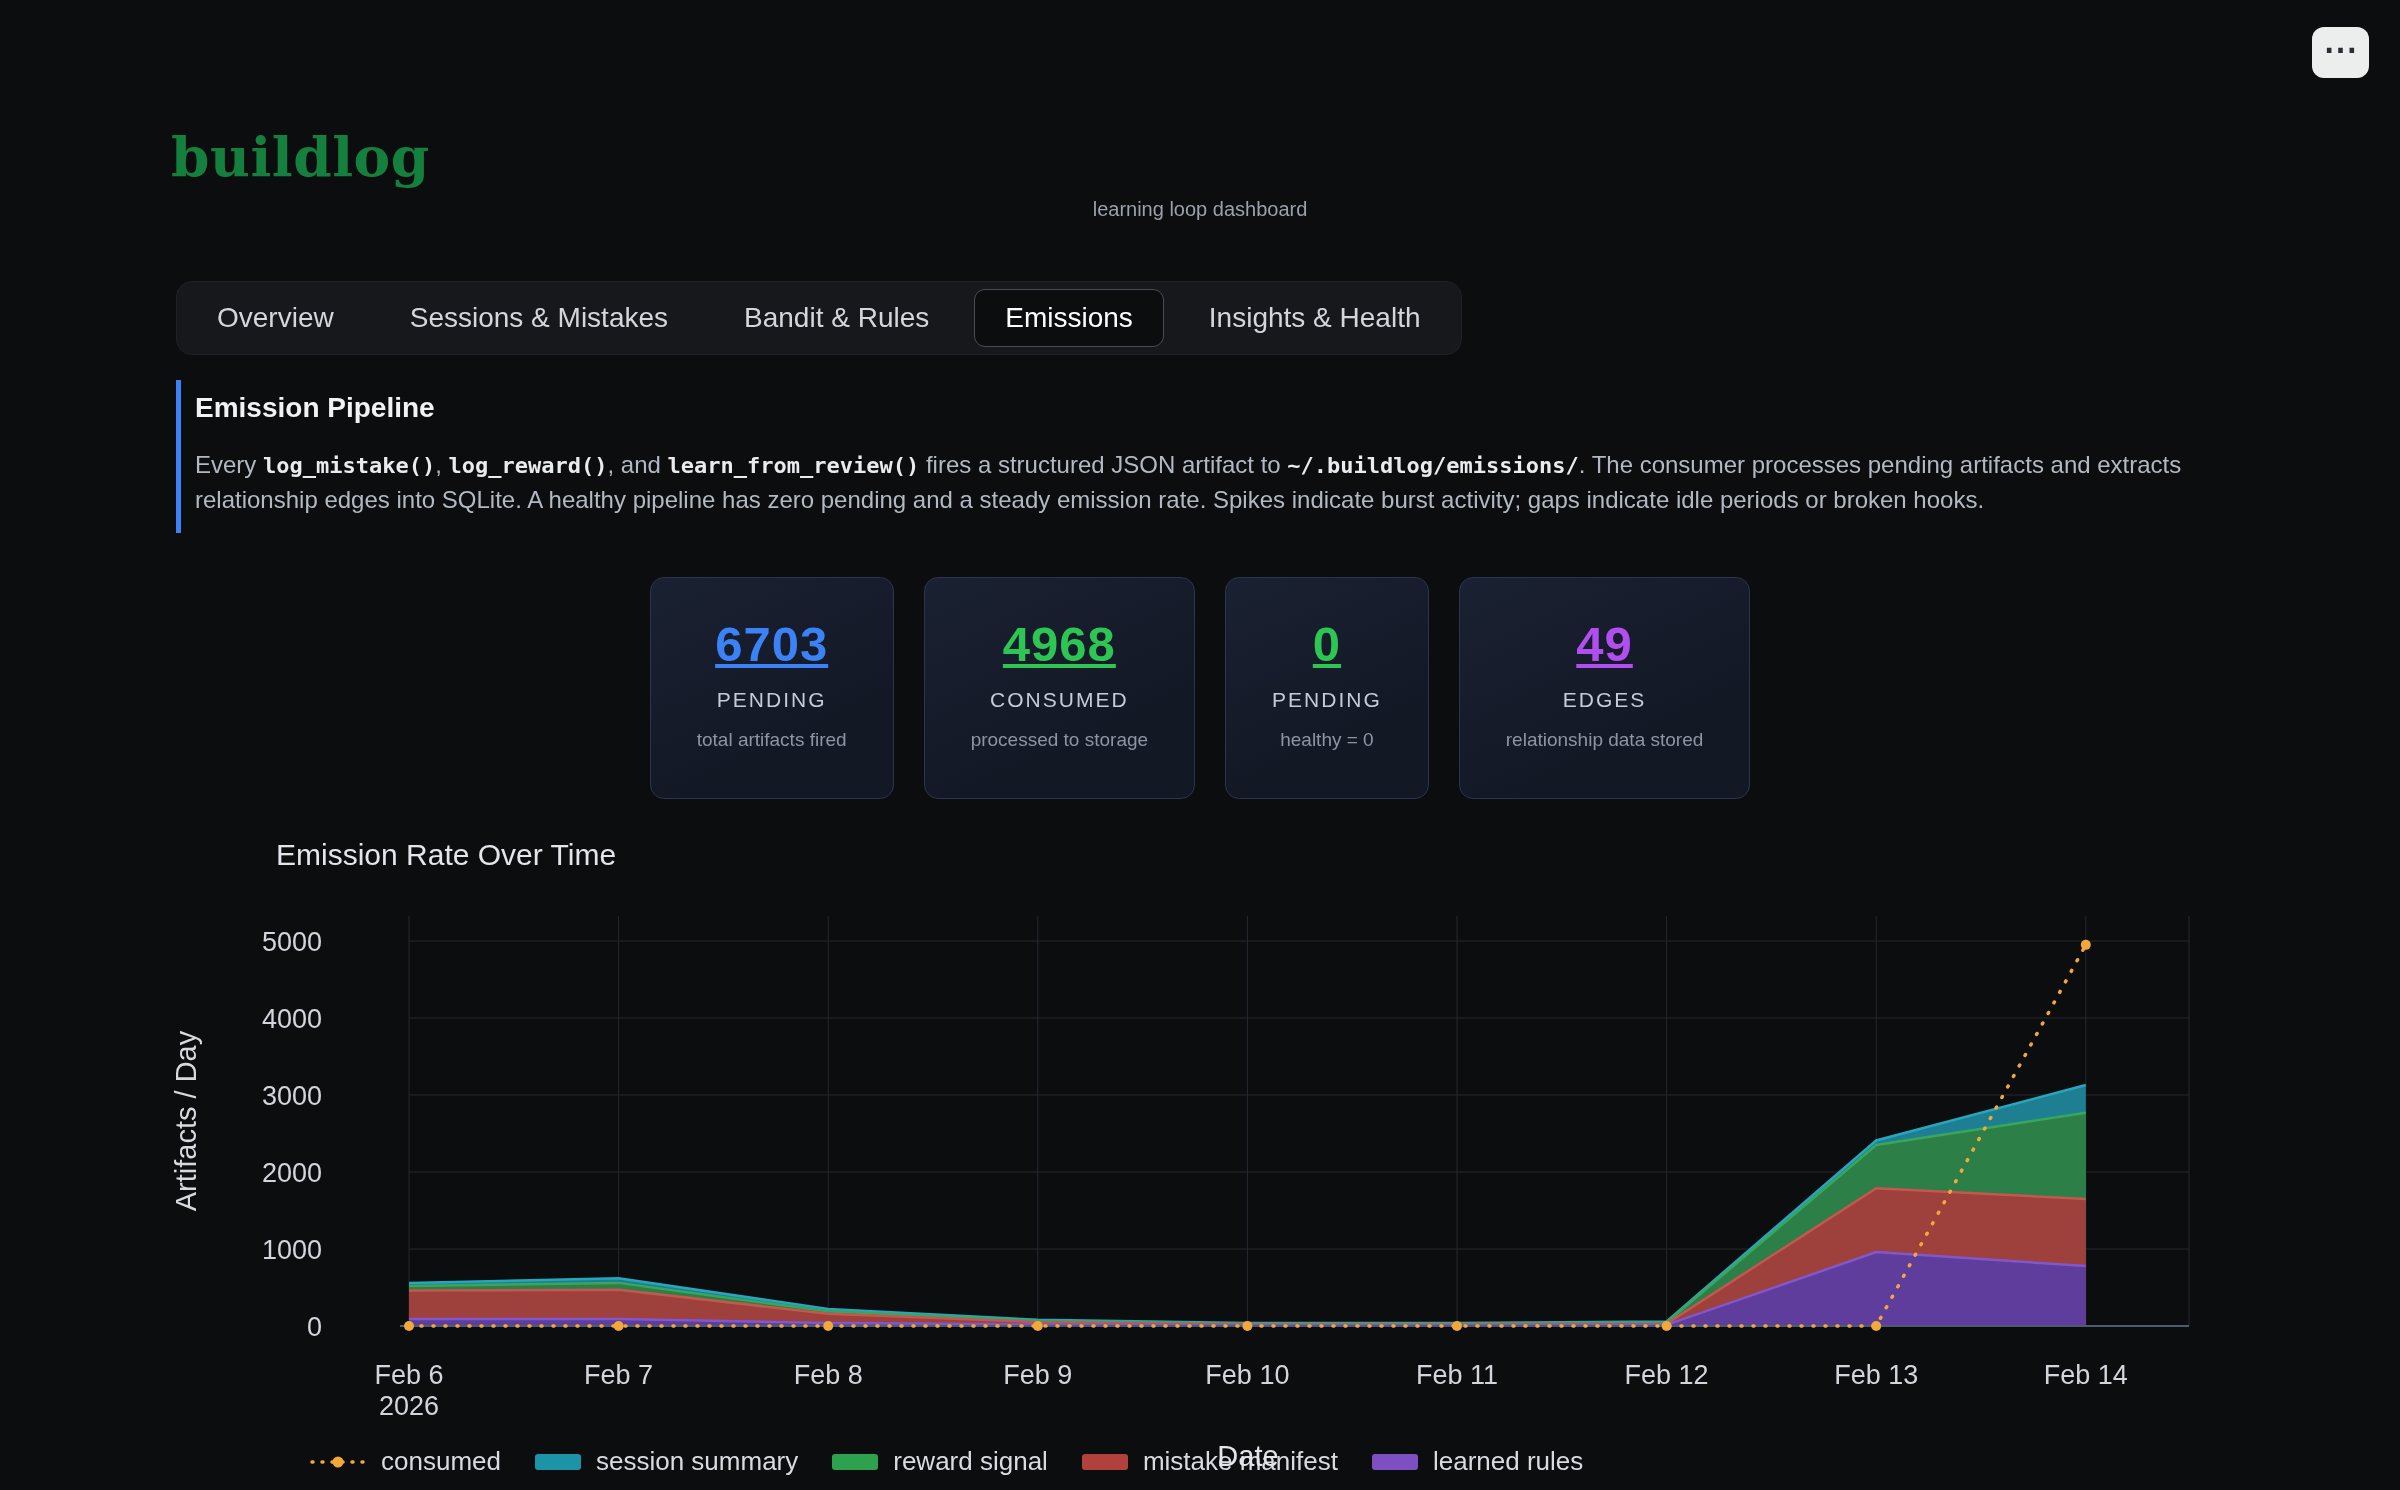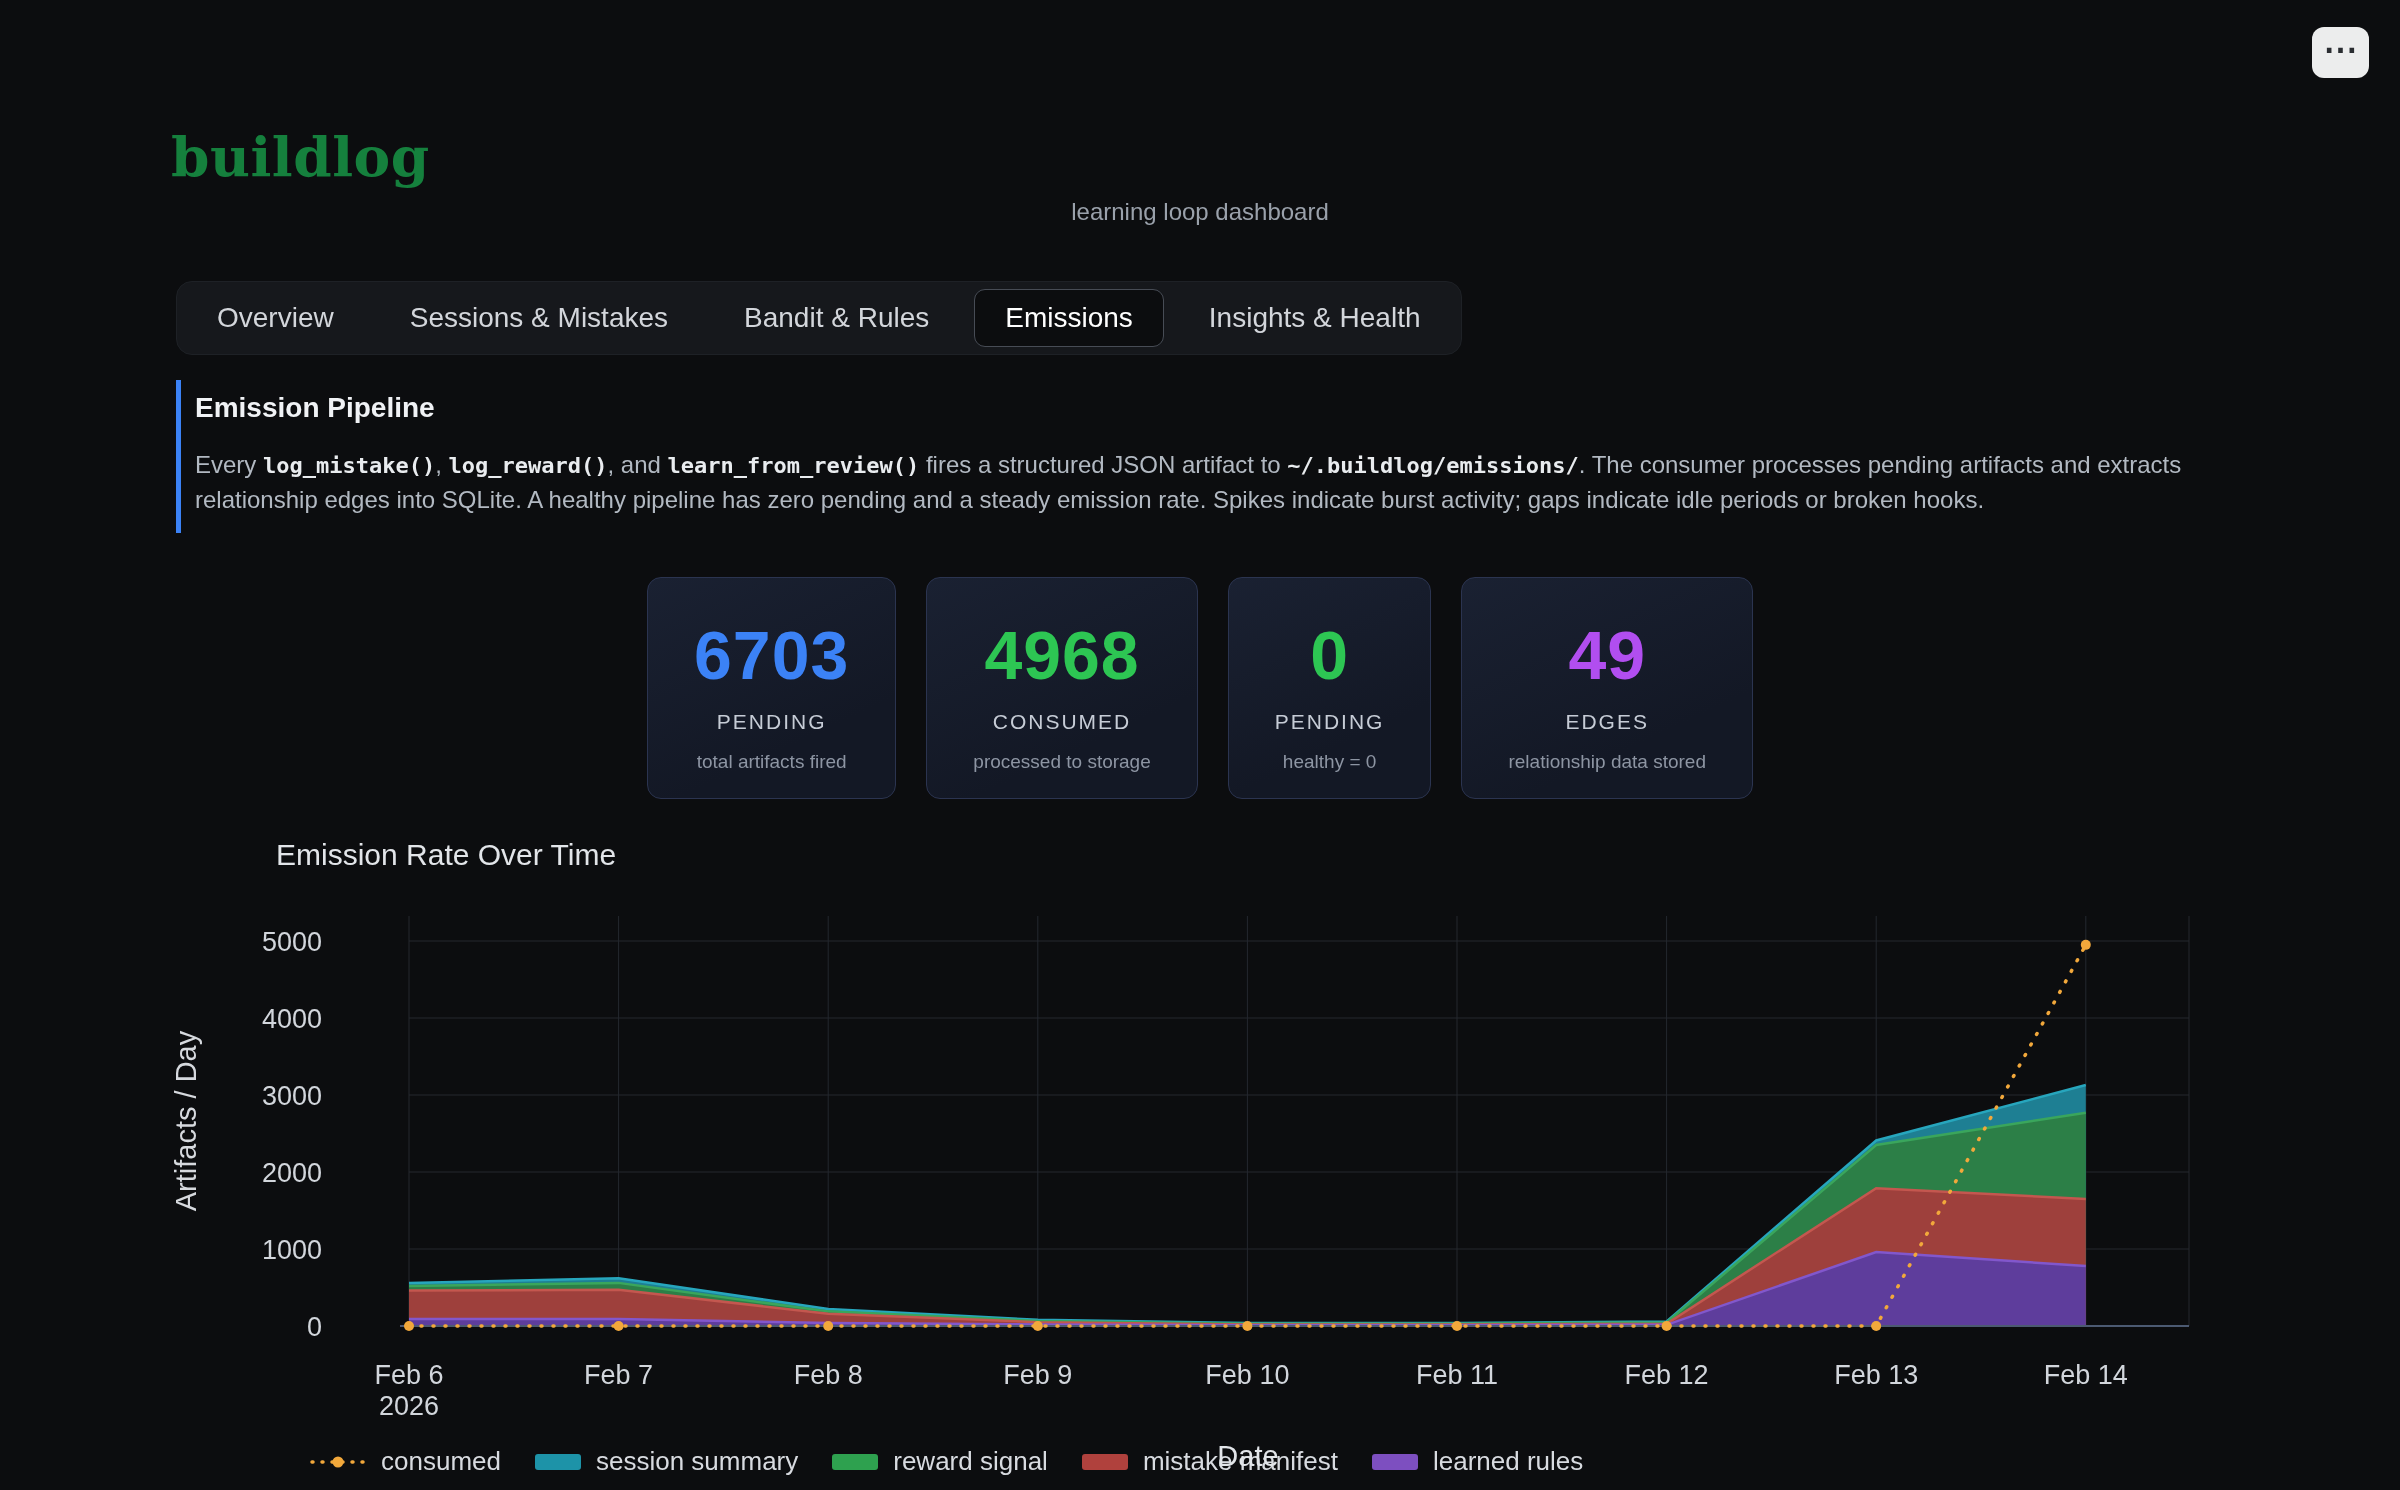--- a/index.html
+++ b/index.html
@@ -1,29 +1,29 @@
 <!DOCTYPE html>
 <html><head>
 <meta charset="utf-8">
 <style>
   html,body{margin:0;padding:0;background:#0c0d0f;}
   .page{position:relative;width:2400px;height:1490px;background:#0c0d0f;font-family:"Liberation Sans",sans-serif;color:#e8eaed;overflow:hidden;}
   .more-btn{position:absolute;left:2312px;top:27px;width:57px;height:51px;border-radius:12px;background:#eceded;border:none;color:#2a2d31;font-size:34px;font-weight:bold;display:flex;align-items:center;justify-content:center;cursor:pointer;padding:0 0 8px 0;}
   .logo{position:absolute;left:171px;top:124px;font-family:"DejaVu Serif",serif;font-size:55px;font-weight:600;color:#15803d;letter-spacing:0.5px;}
-  .subtitle{position:absolute;left:0;top:198px;width:100%;text-align:center;font-size:24px;color:#9aa1ab;}
+  .subtitle{position:absolute;left:0;top:198px;width:100%;text-align:center;font-size:20px;color:#9aa1ab;}
   .tab-bar{position:absolute;left:176px;top:281px;display:inline-flex;align-items:center;gap:14px;background:#16181c;border:1px solid #1e2126;border-radius:16px;padding:7px 9px;}
   .tab{font-family:inherit;background:transparent;border:1.5px solid transparent;border-radius:11px;color:#d3d6db;font-size:28px;padding:12px 30px;cursor:pointer;white-space:nowrap;}
   .tab.active{background:#0c0d0f;border-color:#474c55;color:#ffffff;}
   .callout{position:absolute;left:176px;top:380px;width:2028px;border-left:5px solid #3b82f6;padding:12px 0 16px 14px;box-sizing:border-box;}
   .callout h2{margin:0 0 24px 0;font-size:28px;color:#f0f2f5;font-weight:bold;}
   .callout p{margin:0;font-size:24px;line-height:34px;color:#b2b9c2;}
   .callout code{font-family:"DejaVu Sans Mono",monospace;font-size:22px;font-weight:bold;color:#e9ecef;}
   .stats-row{position:absolute;left:0;top:577px;width:100%;display:flex;justify-content:center;gap:30px;}
   .stat-card{height:222px;box-sizing:border-box;padding:38px 46px 0 46px;text-align:center;border-radius:14px;border:1px solid #2b3450;background:linear-gradient(155deg,#1a2132 0%,#131825 70%);min-width:190px;}
-  .stat-value{font-size:68px;font-weight:bold;letter-spacing:1px;}
+  .stat-value{font-size:49px;font-weight:bold;letter-spacing:1px;text-decoration:underline;}
   .stat-label{margin-top:16px;font-size:21px;letter-spacing:2px;color:#c6ccd6;}
   .stat-sub{margin-top:17px;font-size:19px;color:#8d95a3;}
   .chart-title{position:absolute;left:276px;top:838px;font-size:30px;color:#e2e5e9;}
   .chart-svg{position:absolute;left:0;top:900px;font-family:"Liberation Sans",sans-serif;}
   .x-axis-title{position:absolute;left:1202px;top:1440px;width:92px;text-align:center;font-size:29px;color:#e2e5e9;z-index:3;pointer-events:none;}
   .chart-legend{position:absolute;left:310px;top:1446px;display:flex;align-items:center;gap:34px;z-index:2;}
   .legend-item{display:flex;align-items:center;gap:15px;cursor:pointer;}
   .legend-label{font-size:26px;color:#d8dbe0;white-space:nowrap;}
   .swatch{display:inline-block;width:46px;height:16px;border-radius:3px;}
 </style>

